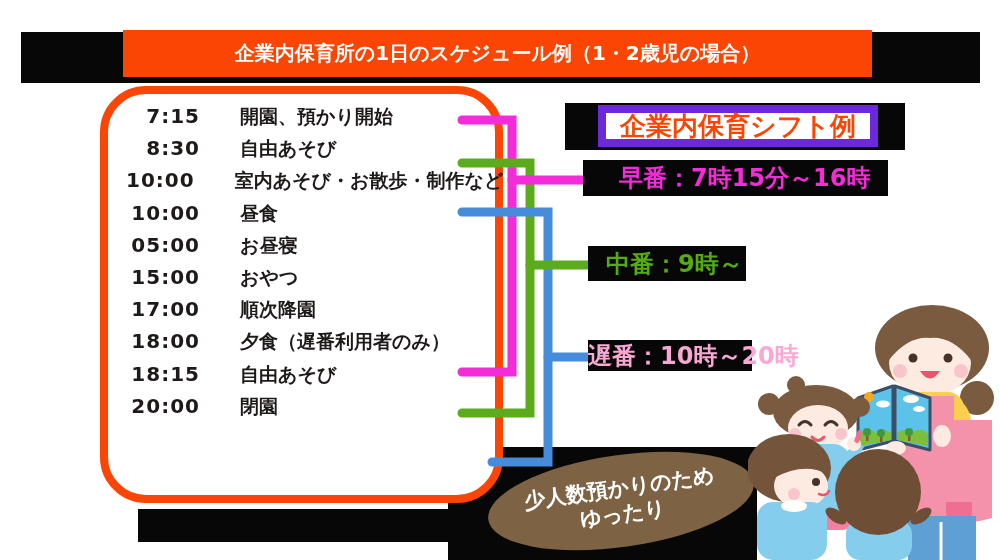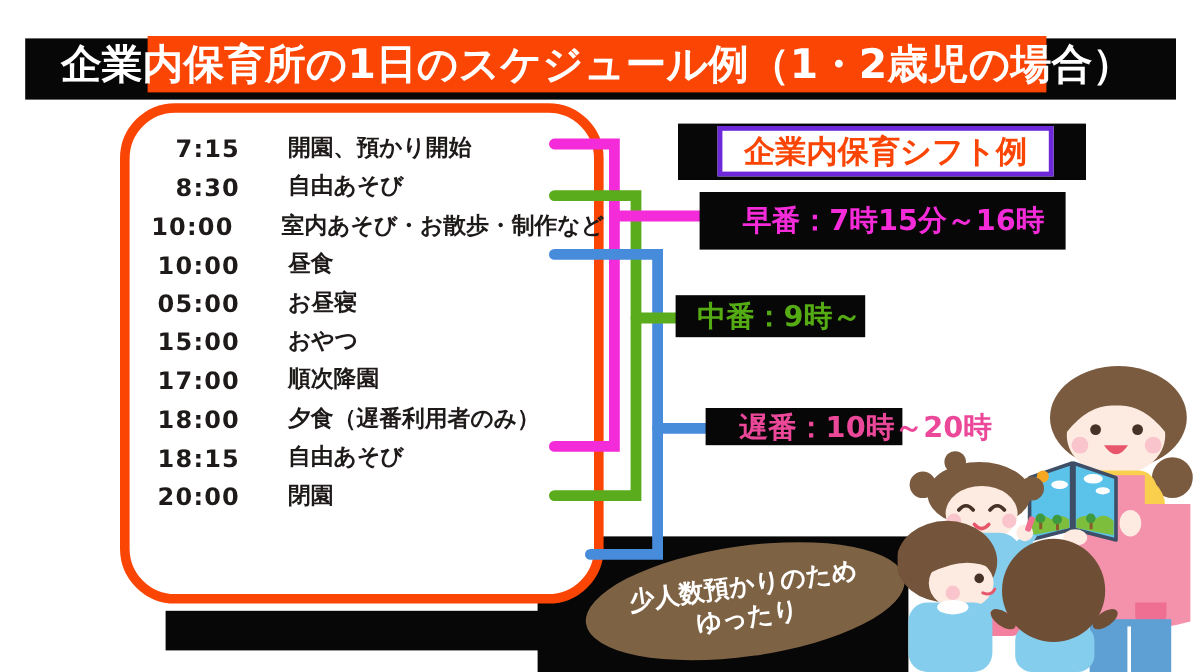--- a/index.html
+++ b/index.html
@@ -7,45 +7,45 @@
          font-family:"DejaVu Sans",sans-serif;}
   .abs{position:absolute;}
   
   .band{background:#070707;}
   #title-shadow{left:21px;top:32px;width:959px;height:51px;}
   #box-shadow{left:138px;top:509px;width:368px;height:33px;}
   #note-shadow{left:448px;top:447px;width:309px;height:113px;}
   
   #title-bar{left:123px;top:30px;width:749px;height:47px;background:#FB4504;
              display:flex;align-items:center;justify-content:center;
-             color:#ffffff;font-size:34px;font-weight:bold;letter-spacing:0px;white-space:nowrap;}
+             color:#ffffff;font-size:20px;font-weight:bold;letter-spacing:0px;white-space:nowrap;}
   
   #schedule-box{left:100px;top:86px;width:403px;height:417px;box-sizing:border-box;
                 background:#ffffff;border:8px solid #FB4504;border-radius:46px;}
   #schedule-rows{left:126px;top:104px;width:360px;}
-  .srow{display:flex;align-items:flex-end;height:32.2px;color:#1E1A19;}
+  .srow{display:flex;align-items:flex-start;height:32.2px;color:#1E1A19;}
   .stime{width:74px;text-align:right;font-size:20px;letter-spacing:1px;font-weight:600;}
   .sact{margin-left:40px;font-size:19px;font-weight:600;white-space:nowrap;}
   
   #connectors{left:0;top:0;pointer-events:none;}
   
   #shift-header-band{left:565px;top:103px;width:340px;height:47px;background:#070707;}
   #shift-header{left:598px;top:105px;width:280px;height:42px;box-sizing:border-box;
-                background:#ffffff;border:4px solid #6d28d9;
+                background:#ffffff;border:8px solid #6d28d9;
                 display:flex;align-items:center;justify-content:center;
                 color:#FB4504;font-size:26px;font-weight:bold;white-space:nowrap;}
   
   .shift-label{background:#070707;display:flex;align-items:center;
                font-weight:bold;font-size:24px;white-space:nowrap;overflow:visible;}
-  #label-early{left:583px;top:160px;width:305px;height:48px;padding-left:0;box-sizing:border-box;}
+  #label-early{left:583px;top:160px;width:305px;height:36px;padding-left:0;box-sizing:border-box;}
   #label-early span{margin-left:36px;color:#F32BD8;}
-  #label-middle{left:563px;top:246px;width:158px;height:35px;box-sizing:border-box;}
+  #label-middle{left:588px;top:246px;width:158px;height:35px;box-sizing:border-box;}
   #label-middle span{margin-left:18px;color:#55AB13;}
   #label-late{left:588px;top:340px;width:164px;height:31px;box-sizing:border-box;}
-  #label-late span{margin-left:28px;color:#ec4899;}
+  #label-late span{color:#f9a8d4;}
   
   #note-ellipse{left:487px;top:455px;width:268px;height:92px;background:#7E6244;
                 border-radius:50%;transform:rotate(-8deg);
                 display:flex;flex-direction:column;align-items:center;justify-content:center;
                 color:#ffffff;font-size:21px;font-weight:bold;line-height:1.25;text-align:center;}
 </style>
 </head>
 <body>
 
 <div id="stage">

